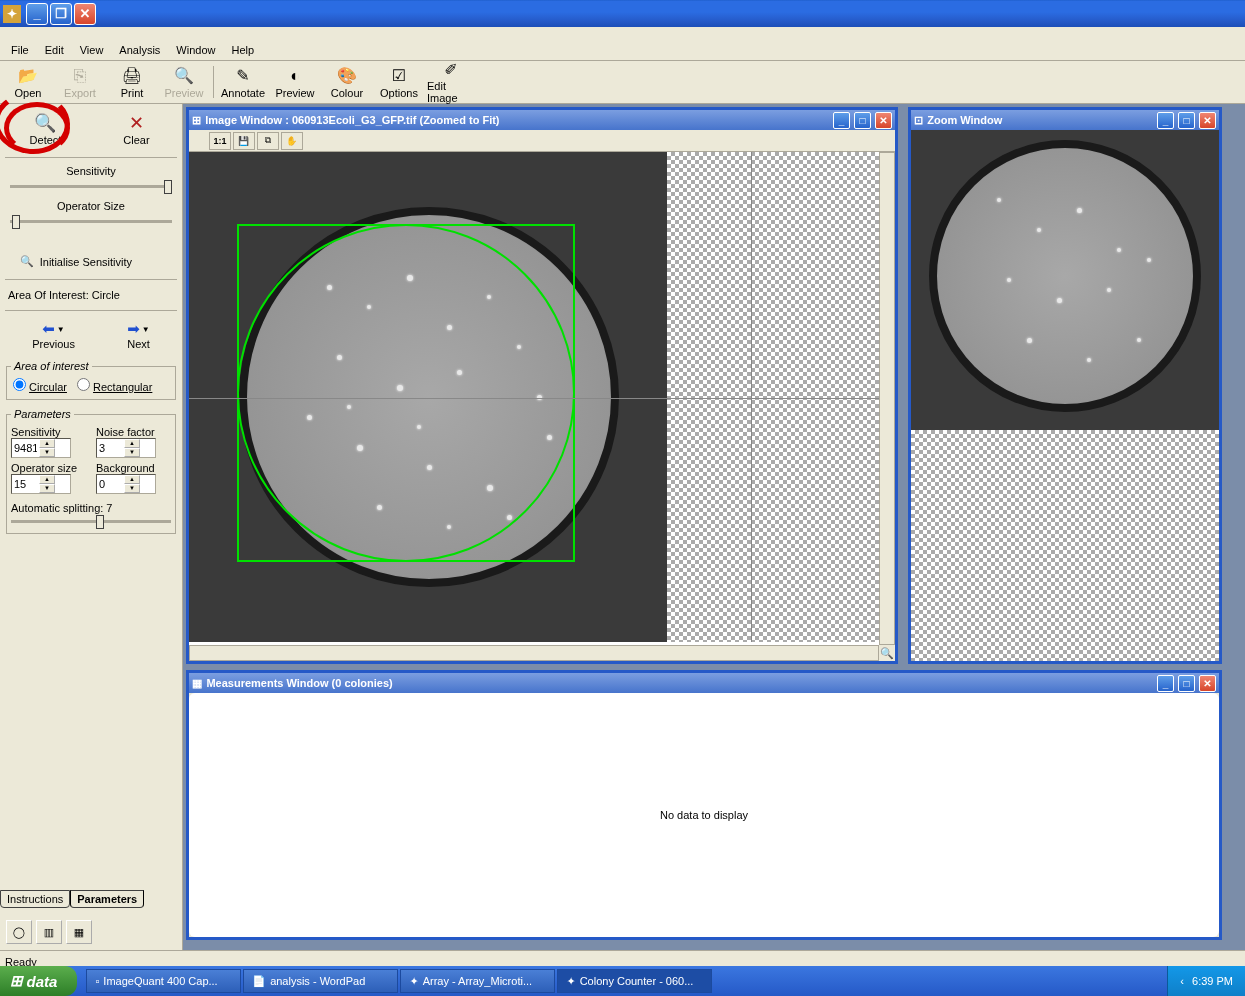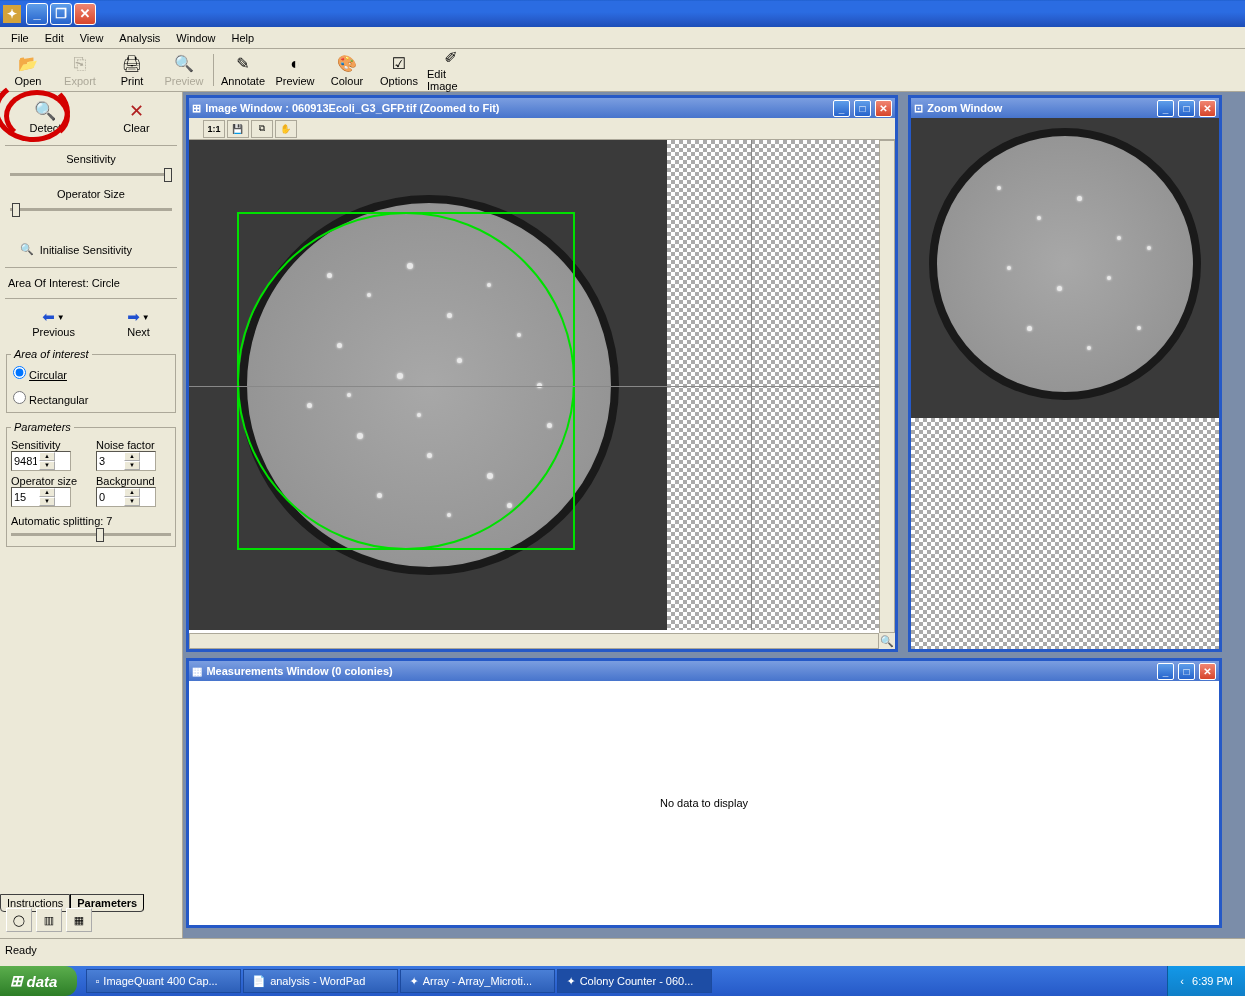--- a/index.html
+++ b/index.html
@@ -38,20 +38,21 @@
 .titlebar-btn.close { background: linear-gradient(#F08672, #D7452B); color:#fff; }
 
 
 .menubar {
   height: 22px;
   background: #ECE9D8;
   border-bottom: 1px solid #ACA899;
   display: flex;
   align-items: center;
   padding-left: 3px;
+  margin-top: 12px;
 }
 .menubar span { padding: 3px 8px; cursor: pointer; }
 
 
 .toolbar {
   height: 43px;
   background: #ECE9D8;
   border-bottom: 1px solid #ACA899;
   display: flex;
   padding: 2px;
@@ -128,38 +129,38 @@
 .nav-btns { display: flex; justify-content: space-around; padding: 6px; }
 .nav-btn { display: flex; flex-direction: column; align-items: center; cursor: pointer; }
 
 fieldset {
   border: 1px solid #ACA899;
   margin: 4px 6px;
   padding: 4px;
   font-size: 11px;
 }
 legend { padding: 0 3px; font-style: italic; }
-.radio-row { display: flex; gap: 10px; padding: 2px; flex-direction: column; }
+.radio-row { display: flex; gap: 10px; padding: 2px; }
 .param-row { display: flex; gap: 10px; padding: 2px 0; }
 .param-col { flex: 1; }
 .param-col label { display: block; font-size: 11px; }
 .spinner {
   display: flex;
   border: 1px inset #ACA899;
   background: white;
   height: 20px;
   width: 60px;
 }
 .spinner input { border: none; width: 27px; font-size: 11px; padding: 1px 2px; }
 .spinner .spin-btns { display: flex; flex-direction: column; width: 16px; }
 .spinner .spin-btns span { flex: 1; background: #ECE9D8; border: 1px outset #fff; font-size: 6px; text-align: center; line-height: 7px; cursor: pointer;}
 
 .sidebar-tabs {
   position: absolute;
-  bottom: 26px;
+  bottom: 42px;
   left: 0;
   display: flex;
 }
 .sidebar-tab {
   border: 1px solid #404040;
   padding: 2px 6px;
   background: #ECE9D8;
   border-radius: 0 0 4px 4px;
   cursor: pointer;
   font-size: 11px;
@@ -205,21 +206,21 @@
 .mdi-btn { width: 17px; height: 17px; border-radius: 2px; display:flex; align-items:center; justify-content:center; cursor:pointer; font-size:10px; border:1px solid #fff;}
 .mdi-btn.min, .mdi-btn.max { background: linear-gradient(#5F9EE9, #2663CC); color:#fff;}
 .mdi-btn.close { background: linear-gradient(#F08672, #D7452B); color:#fff;}
 
 .image-toolbar {
   height: 22px;
   background: #ECE9D8;
   border-bottom: 1px solid #ACA899;
   display: flex;
   align-items: center;
-  padding: 0 14px;
+  padding: 0 20px;
   gap: 2px;
 }
 .img-tool { width:22px; height:18px; border:1px solid #ACA899; display:flex; align-items:center; justify-content:center; font-size:9px; cursor:pointer; background:#ECE9D8;}
 
 .image-viewport {
   flex: 1;
   position: relative;
   background: #fff;
   overflow: hidden;
 }
@@ -249,20 +250,21 @@
 .scrollbar-v { position:absolute; top:0; bottom:16px; right:0; width:16px; background:#ECE9D8; border:1px solid #ACA899;}
 .sb-corner { position:absolute; bottom:0; right:0; width:16px; height:16px; background:#ECE9D8; display:flex; align-items:center; justify-content:center;}
 
 .measurements-body {
   flex: 1;
   background: white;
   display: flex;
   align-items: center;
   justify-content: center;
   color: #000;
+  border-radius: 6px;
 }
 
 
 .statusbar {
   height: 22px;
   background: #ECE9D8;
   border-top: 1px solid #ACA899;
   display: flex;
   align-items: center;
   padding: 0 5px;
@@ -430,21 +432,21 @@
             <span style="color:#2050D0; font-size:15px;">➡</span>
             <span style="font-size:8px;">▼</span>
           </span>
         <span>Next</span>
       </div>
     </div>
     <fieldset>
       <legend>Area of interest</legend>
       <div class="radio-row">
         <label><input type="radio" checked="" style=""> <span style="text-decoration:underline;">Circular</span></label>
-        <label><input type="radio" style=""> <span style="">Rectangular</span></label>
+        <label><input type="radio" style=""> <span style="text-decoration:underline;">Rectangular</span></label>
       </div>
     </fieldset>
     <fieldset>
       <legend>Parameters</legend>
       <div class="param-row">
         <div class="param-col">
           <label>Sensitivity</label>
           <div class="spinner">
             <input value="9481" style="">
             <div class="spin-btns">

